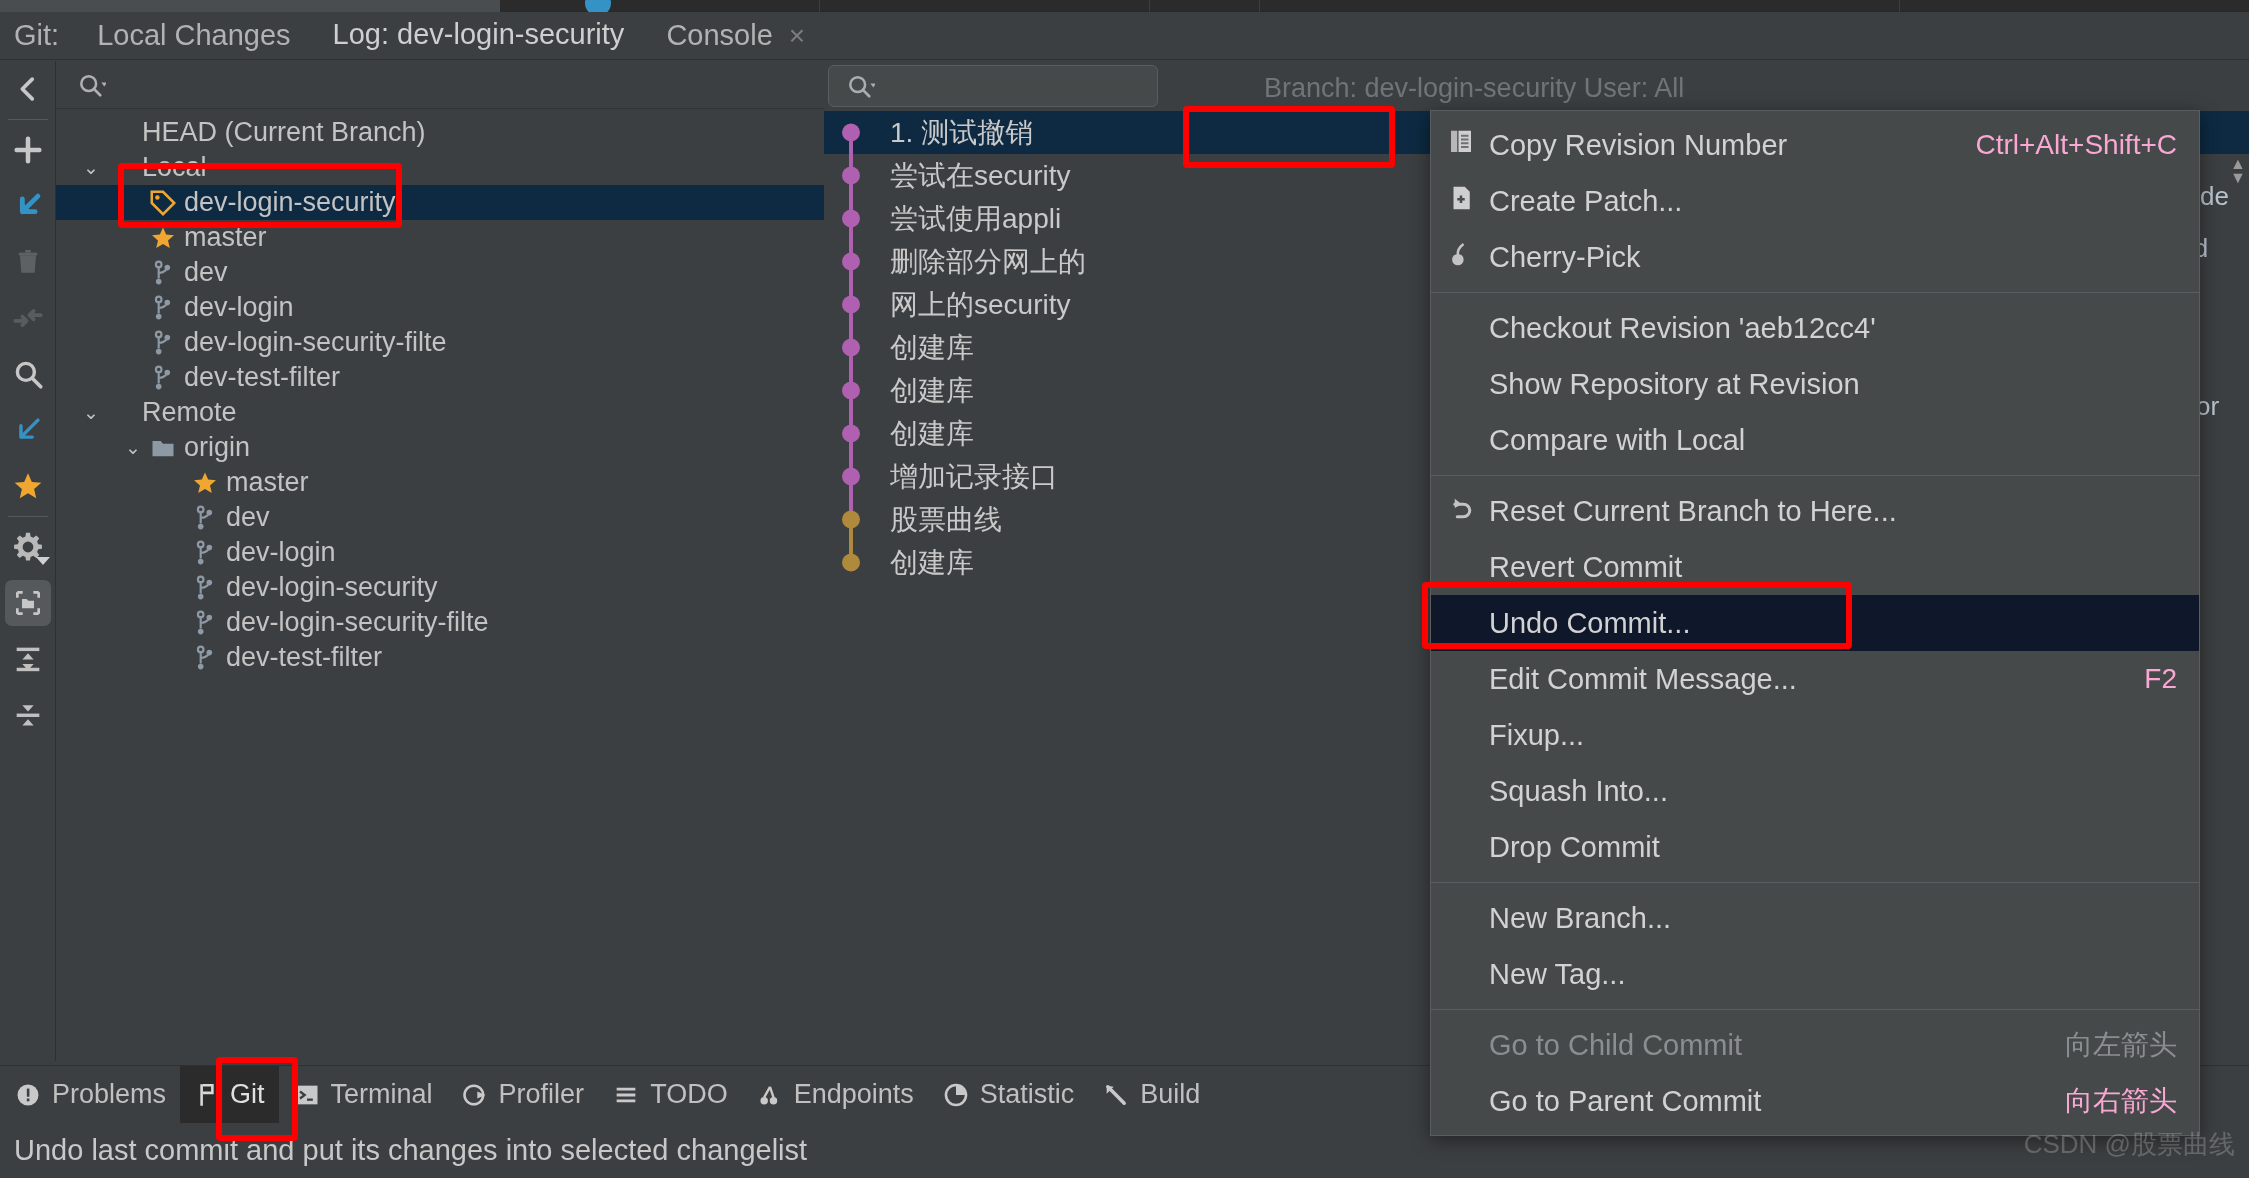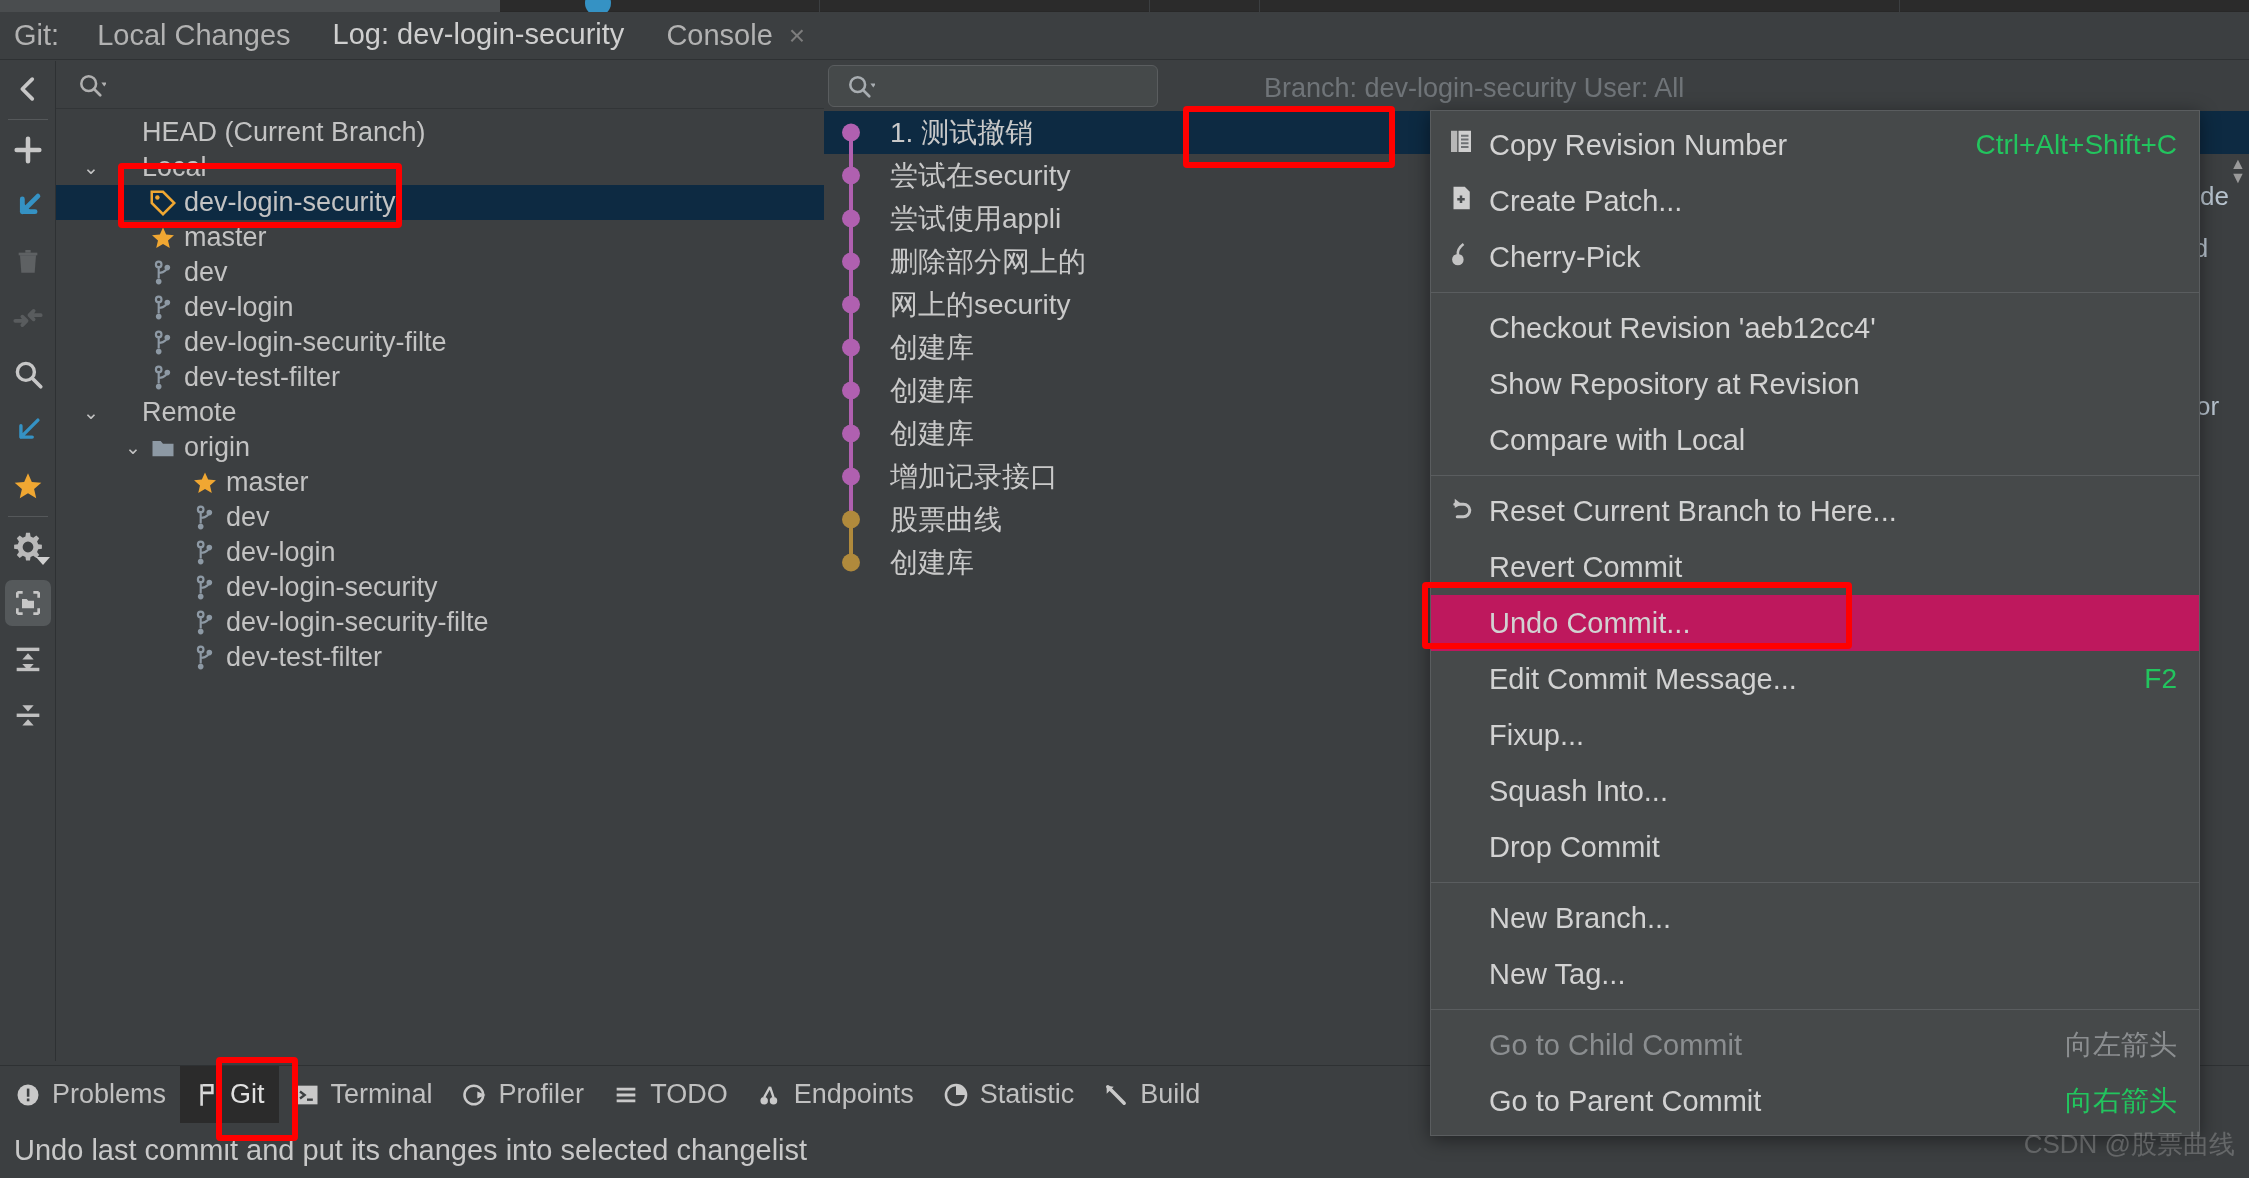--- a/index.html
+++ b/index.html
@@ -132,23 +132,23 @@
     box-shadow: 0 4px 18px rgba(0,0,0,.45);
     padding: 6px 0;
     z-index: 40;
   }
   .mi {
     position: relative; height: 56px; display: flex; align-items: center;
     font-size: 29px; color: #d2d2d2; white-space: nowrap;
   }
   .mi .micon { position: absolute; left: 10px; width: 40px; text-align: center; }
   .mi .mlabel { margin-left: 58px; }
-  .mi .mkey { position: absolute; right: 22px; color: #22c55e; font-size: 28px; }
+  .mi .mkey { position: absolute; right: 22px; color: #f9a8d4; font-size: 28px; }
   .mi.disabled .mlabel, .mi.disabled .mkey { color: #8b8e90; }
-  .mi.hl { background: #be185d; }
+  .mi.hl { background: #0f172a; }
   .msep { height: 1px; background: #5a5d5f; margin: 7px 0; }
 
   
   .bottombar {
     position: absolute; left: 0; bottom: 55px; width: 2249px; height: 58px;
     background: #3c3f41; border-top: 1px solid #2e3133;
     display: flex; align-items: center;
   }
   .bw {
     display: flex; align-items: center; height: 58px;

